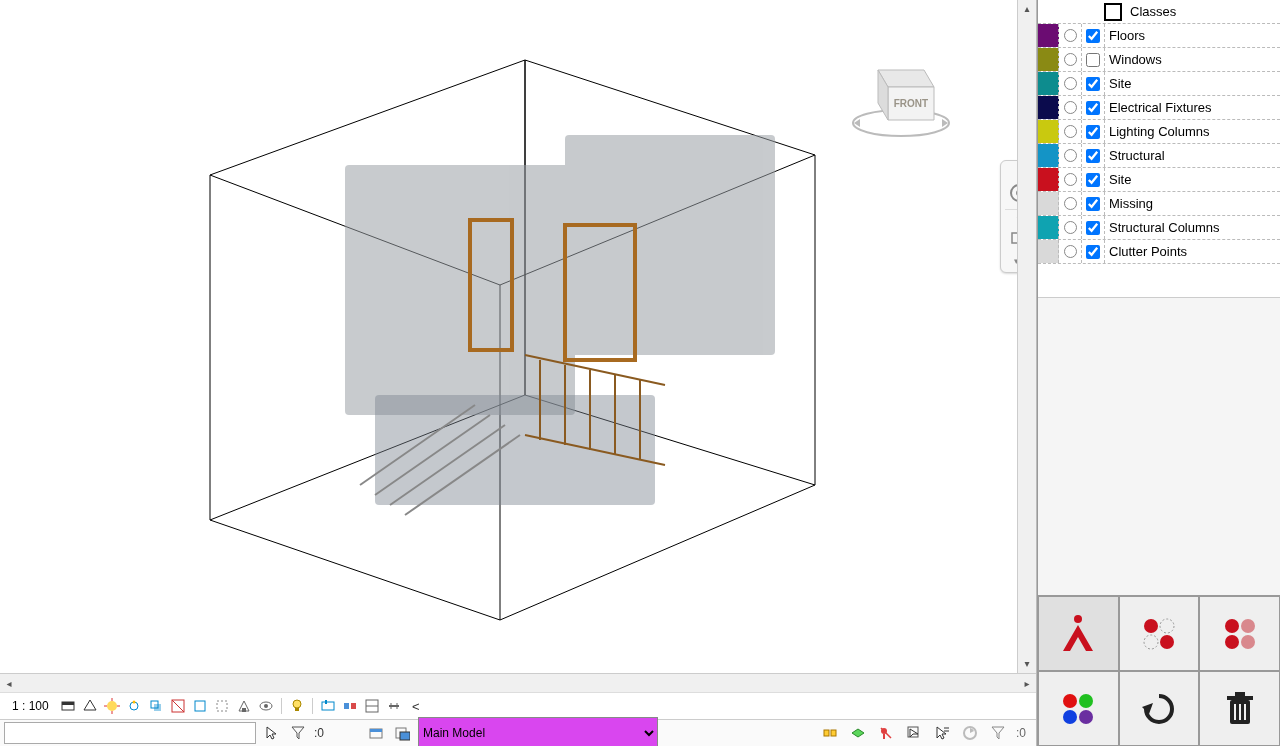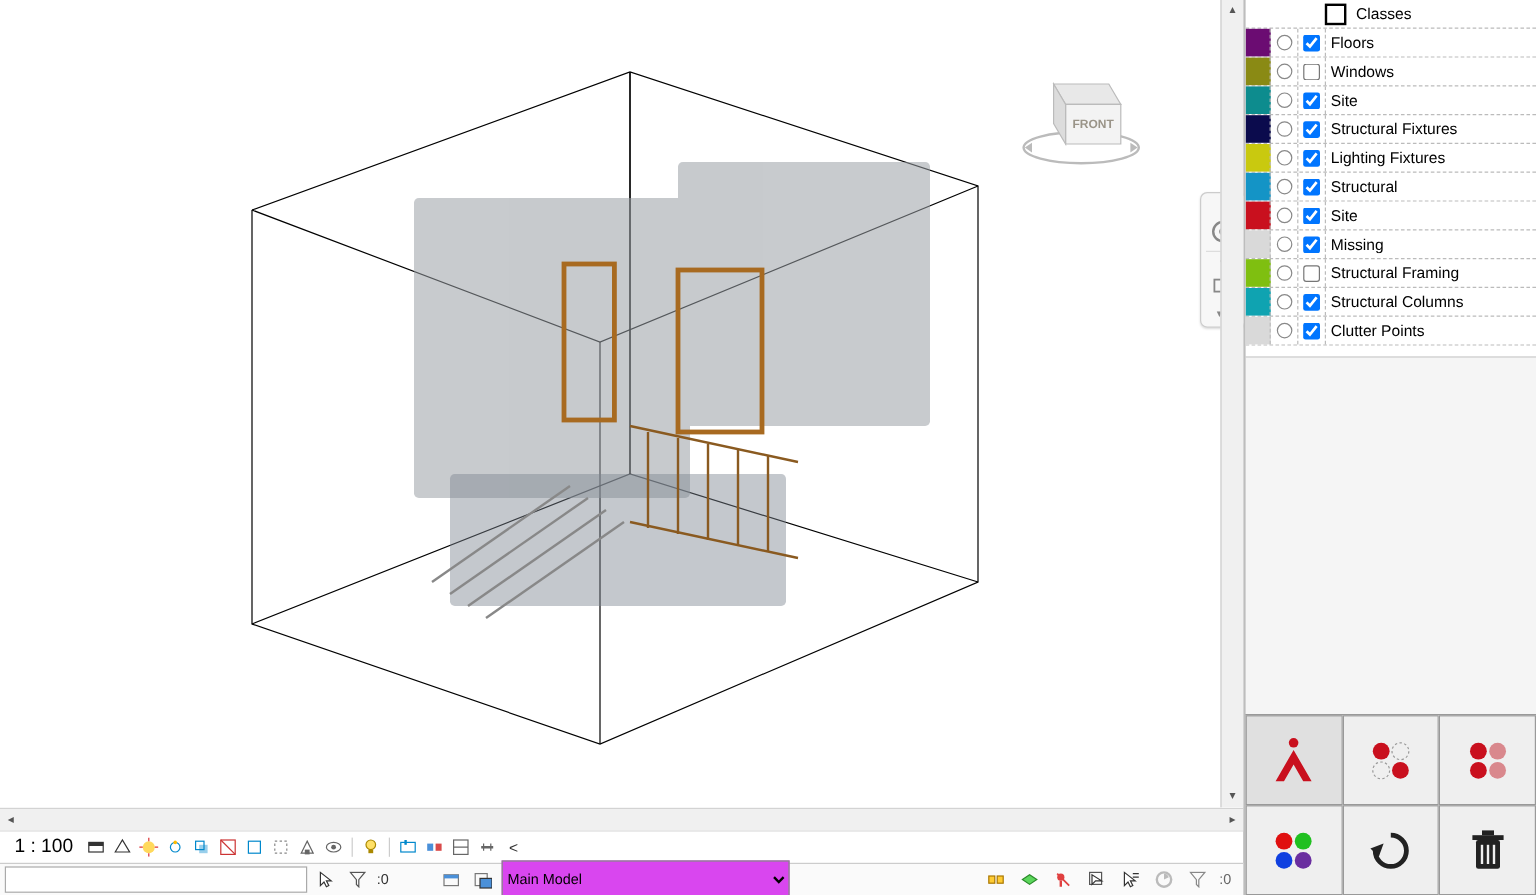--- a/index.html
+++ b/index.html
@@ -15,21 +15,21 @@
 
   .viewcube { position:absolute; right:80px; top:45px; width:110px; height:100px; }
   .viewcube svg { width:100%; height:100%; }
 
   .navwheel { position:absolute; right:-2px; top:160px; width:36px; background:#f7f7f7; border:1px solid #ccc; border-radius:6px; padding:4px 0; box-shadow:0 1px 2px rgba(0,0,0,.15); }
   .navwheel .nbtn { height:28px; display:flex; align-items:center; justify-content:center; color:#888; cursor:pointer; }
   .navwheel .nbtn.small { height:14px; font-size:9px; }
   .navwheel .sep { height:1px; background:#ddd; margin:2px 4px; }
 
   .viewbar { height:26px; display:flex; align-items:center; gap:4px; padding:0 6px; border-top:1px solid #ddd; }
-  .viewbar .scale { font-size:16px; padding:0 6px; }
+  .viewbar .scale { font-size:12px; padding:0 6px; }
   .viewbar .tbtn { width:18px; height:18px; display:inline-flex; align-items:center; justify-content:center; color:#555; cursor:pointer; position:relative; }
   .viewbar .sep { width:1px; height:16px; background:#ccc; margin:0 2px; }
 
   .statusbar { height:26px; border-top:1px solid #ccc; display:flex; align-items:center; padding:0 4px; gap:6px; background:#fafafa; }
   .statusbar .input { height:20px; width:250px; border:1px solid #aaa; background:#fff; }
   .statusbar .btn { width:20px; height:20px; display:inline-flex; align-items:center; justify-content:center; color:#555; cursor:pointer; }
   .statusbar select { height:33px; width:240px; font-size:12px; border:1px solid #888; background:#d946ef; }
   .statusbar .spacer { flex:1; }
   .statusbar .right-icons { display:flex; align-items:center; gap:8px; padding-right:6px; }
 
@@ -367,31 +367,31 @@
           <span class="label">Site</span>
         </div>
         <div class="class-row">
           <span class="swatch" style="background:#0b0b4d"></span>
           <span class="radio">
             <span></span>
           </span>
           <span class="chk">
             <input type="checkbox" checked="" style="">
           </span>
-          <span class="label">Structural Fixtures</span>
+          <span class="label">Electrical Fixtures</span>
         </div>
         <div class="class-row">
           <span class="swatch" style="background:#c9c90f"></span>
           <span class="radio">
             <span></span>
           </span>
           <span class="chk">
             <input type="checkbox" checked="" style="">
           </span>
-          <span class="label">Lighting Fixtures</span>
+          <span class="label">Lighting Columns</span>
         </div>
         <div class="class-row">
           <span class="swatch" style="background:#1494c6"></span>
           <span class="radio">
             <span></span>
           </span>
           <span class="chk">
             <input type="checkbox" checked="" style="">
           </span>
           <span class="label">Structural</span>
@@ -408,30 +408,20 @@
         </div>
         <div class="class-row">
           <span class="swatch" style="background:#d9d9d9"></span>
           <span class="radio">
             <span></span>
           </span>
           <span class="chk">
             <input type="checkbox" checked="" style="">
           </span>
           <span class="label">Missing</span>
-        </div>
-        <div class="class-row">
-          <span class="swatch" style="background:#7fbf10"></span>
-          <span class="radio">
-            <span></span>
-          </span>
-          <span class="chk">
-            <input type="checkbox" style="">
-          </span>
-          <span class="label">Structural Framing</span>
         </div>
         <div class="class-row">
           <span class="swatch" style="background:#0fa3b1"></span>
           <span class="radio">
             <span></span>
           </span>
           <span class="chk">
             <input type="checkbox" checked="" style="">
           </span>
           <span class="label">Structural Columns</span>

